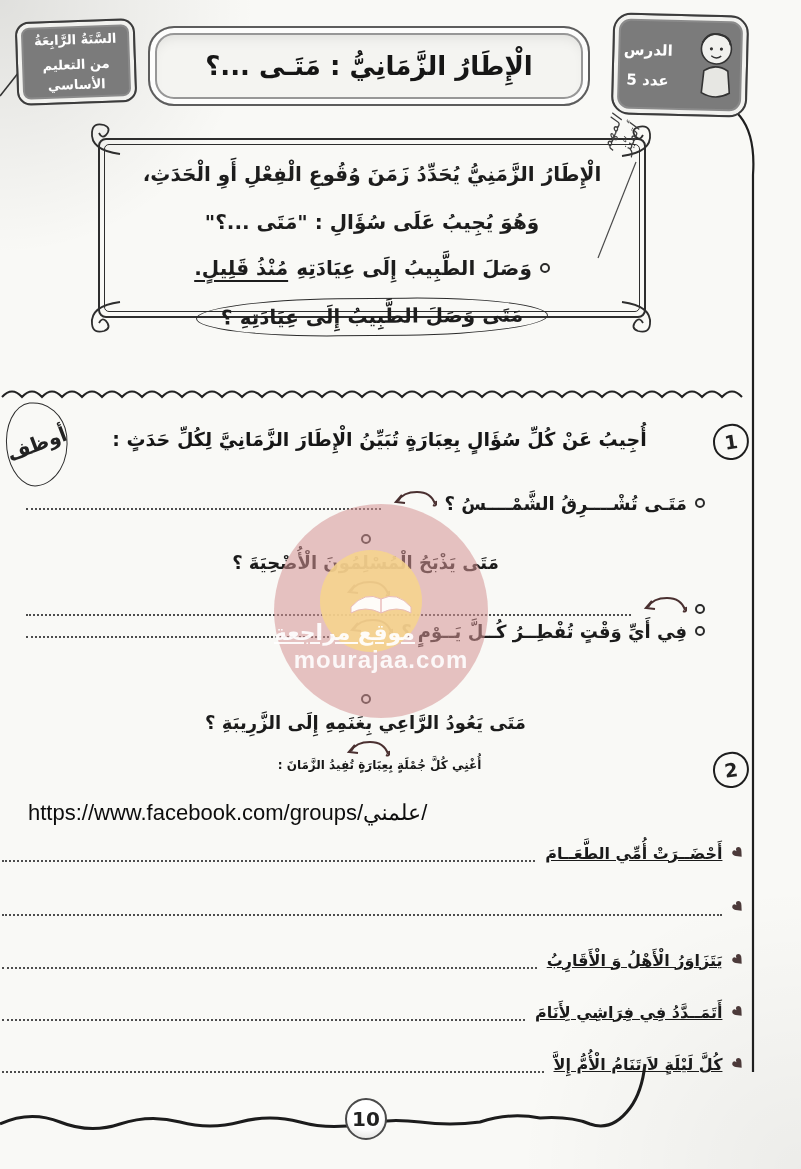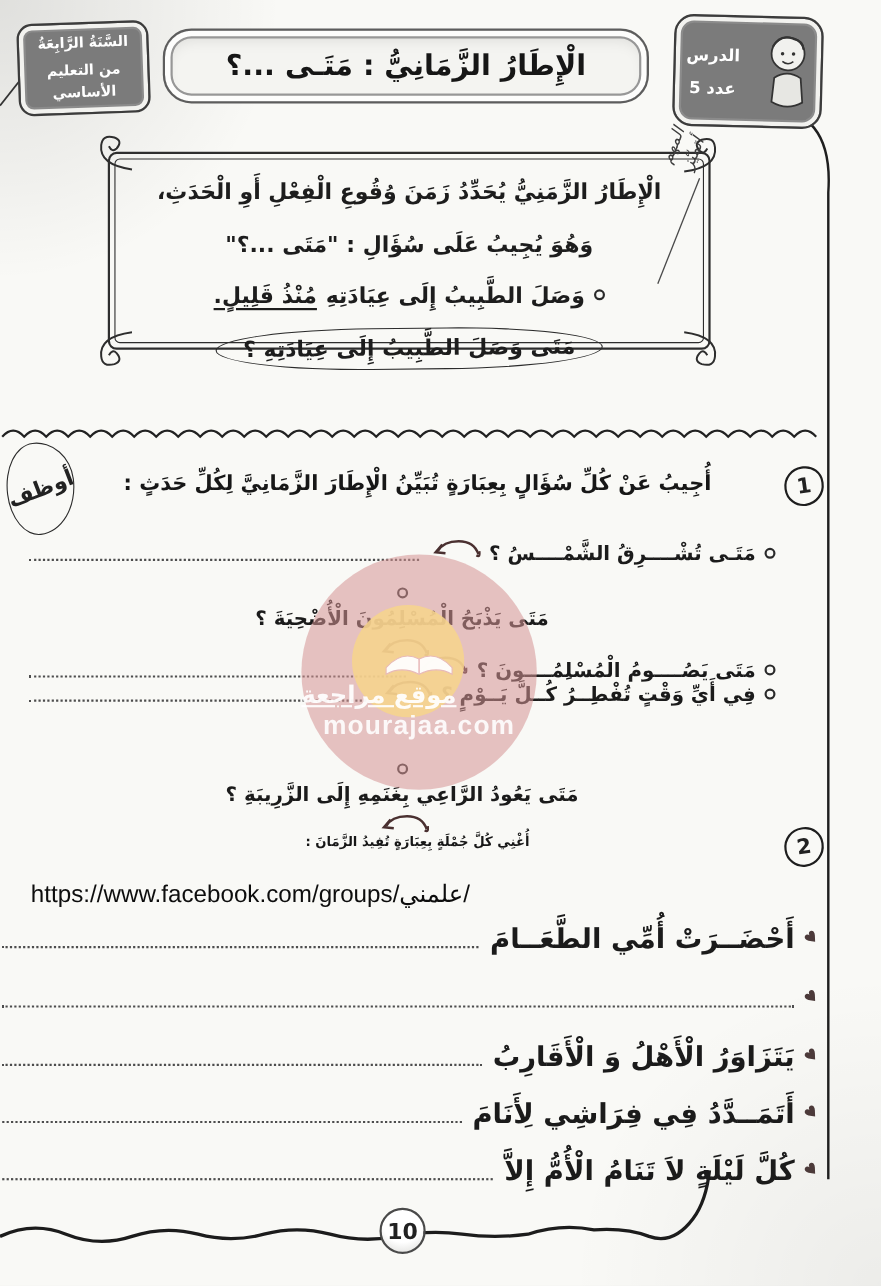--- a/index.html
+++ b/index.html
@@ -27,21 +27,21 @@
   }
   #grade-badge { left:16px; top:20px; width:120px; height:84px; transform:rotate(-2deg);
     font-size:13px; font-weight:bold; line-height:1.5; }
   #lesson-badge { left:612px; top:14px; width:136px; height:102px; transform:rotate(1.5deg);
     border-radius:18px; }
   #lesson-badge .lesson-text { position:absolute; right:66px; top:20px; text-align:center;
     font-size:15px; font-weight:bold; line-height:2.0; width:64px;}
   #lesson-badge .child { position:absolute; left:76px; top:10px; }
 
   #title-box {
-    position:absolute; left:148px; top:26px; width:442px; height:68px;
+    position:absolute; left:148px; top:26px; width:442px; height:80px;
     background:#f4f4f1; border:2px solid #5d5d5d; border-radius:26px;
     box-shadow: inset 0 0 0 5px #fdfdfc, inset 0 0 0 7px #979797, inset 0 8px 14px rgba(0,0,0,.10);
     display:flex; align-items:center; justify-content:center;
   }
   #page-title { font-size:26px; font-weight:bold; color:#161616; direction:rtl; }
 
   
   #rule-box {
     position:absolute; left:98px; top:138px; width:548px; height:180px;
     border:2px solid #2e2e2e; border-radius:8px; direction:rtl;
@@ -99,21 +99,21 @@
     display:flex; direction:rtl; align-items:center; gap:8px;
   }
   .q-row .q-text { font-size:18px; font-weight:bold; color:#1b1b1b; white-space:nowrap; }
   .q-row .arrow { flex:0 0 auto; transform:translateY(-3px); }
   .dotted { flex:1 1 auto; border-bottom:2.4px dotted #4d4d4d; height:1px; transform:translateY(6px); }
 
   .s-row {
     position:absolute; left:2px; right:56px; height:46px;
     display:flex; direction:rtl; align-items:center; gap:10px;
   }
-  .s-row .s-text { font-size:25px; font-weight:bold; color:#1b1b1b; white-space:nowrap; }
+  .s-row .s-text { font-size:16px; font-weight:bold; color:#1b1b1b; white-space:nowrap;text-decoration:underline; }
   .s-row .dotted { transform:translateY(8px); }
   .flower-bullet { font-size:14px; color:#4c3a3a; transform:rotate(-42deg);
     display:inline-block; flex:0 0 auto; }
 
   
   #url-line {
     position:absolute; left:28px; top:800px; direction:ltr;
     font-family:"Liberation Sans", sans-serif; font-size:22px; color:#0d0d0d;
   }
 
@@ -232,21 +232,20 @@
     <svg class="arrow" width="48" height="24" viewBox="0 0 48 24">
       <path d="M46 16 q-4 -12 -18 -12 q-14 0 -19 9" stroke="#4a3030" stroke-width="2.2" fill="none"></path>
       <path d="M13 7 L7 14 L16 15" stroke="#4a3030" stroke-width="2.2" fill="none"></path>
       <path d="M44 17 q4 2 3 -4" stroke="#4a3030" stroke-width="2" fill="none"></path>
     </svg>
     <span class="dotted"></span>
   </div>
 
   <div class="q-row" style="top:586px;">
     <span class="ring-bullet"></span>
-    <span class="q-text">مَتَى يَصُــــومُ الْمُسْلِمُــــونَ ؟</span>
     <svg class="arrow" width="48" height="24" viewBox="0 0 48 24">
       <path d="M46 16 q-4 -12 -18 -12 q-14 0 -19 9" stroke="#4a3030" stroke-width="2.2" fill="none"></path>
       <path d="M13 7 L7 14 L16 15" stroke="#4a3030" stroke-width="2.2" fill="none"></path>
       <path d="M44 17 q4 2 3 -4" stroke="#4a3030" stroke-width="2" fill="none"></path>
     </svg>
     <span class="dotted"></span>
   </div>
 
   <div class="q-row" style="top:608px;">
     <span class="ring-bullet"></span>

